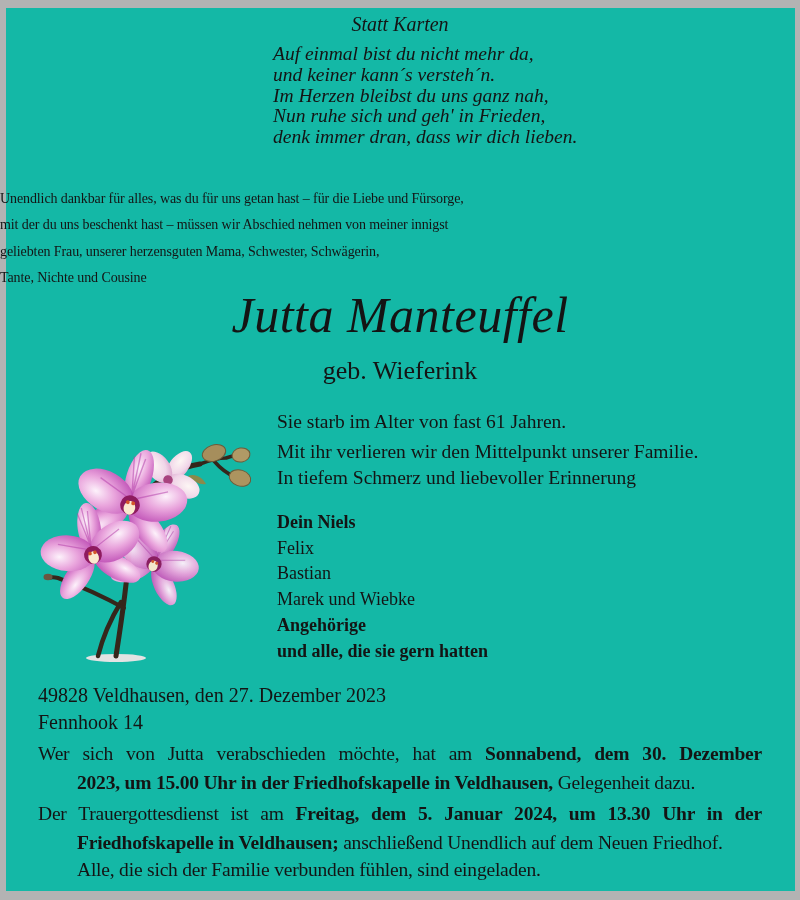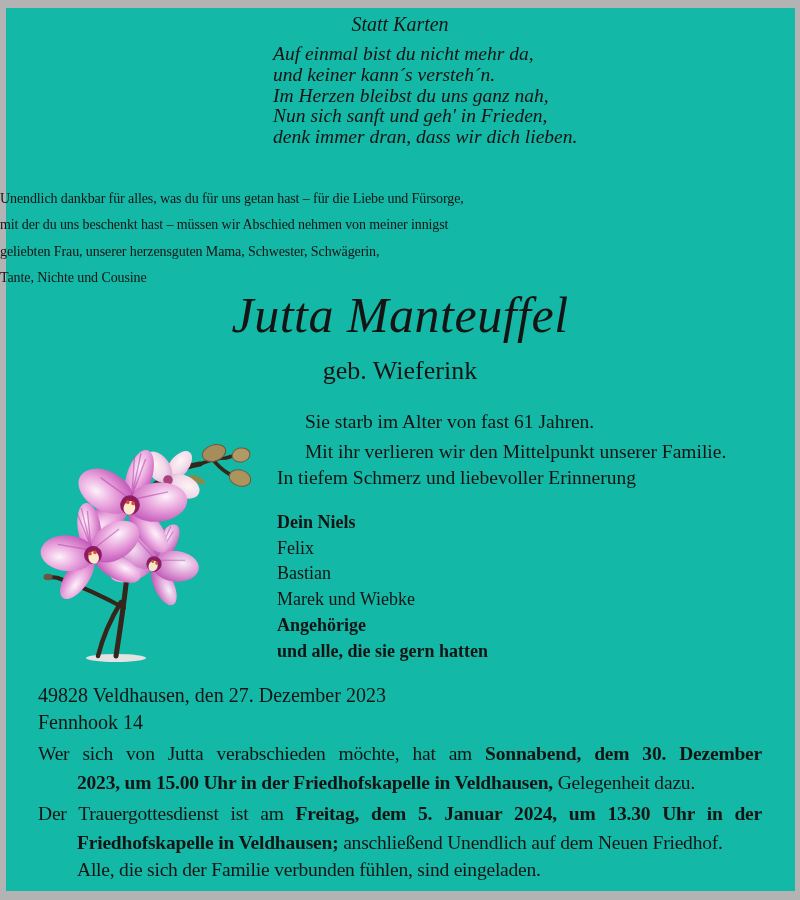--- a/index.html
+++ b/index.html
@@ -41,21 +41,21 @@
     text-align:center; font-size:50px; line-height:56px;
     letter-spacing:0.5px;
     font-style:italic;
   }
   .maiden-name {
     left:0; top:356px; width:800px;
     text-align:center; font-size:26px;
   }
   .passing {
     left:277px; top:407px;
-    font-size:19.5px; line-height:30px; white-space:nowrap;margin-left:28px;
+    font-size:19.5px; line-height:30px; white-space:nowrap;
   }
   .memory {
     left:277px; top:467px;
     font-size:19.5px; white-space:nowrap;
   }
   .family {
     left:277px; top:510px;
     font-size:18px; line-height:25.7px; white-space:nowrap;
   }
   .address {
@@ -88,21 +88,21 @@
   <div class="edge bottom"></div>
   <div class="edge left"></div>
   <div class="edge right"></div>
 
   <div class="abs statt-karten">Statt Karten</div>
 
   <div class="abs poem">
     <div>Auf einmal bist du nicht mehr da,</div>
     <div>und keiner kann´s versteh´n.</div>
     <div>Im Herzen bleibst du uns ganz nah,</div>
-    <div>Nun sich sanft und geh' in Frieden,</div>
+    <div>Nun ruhe sich und geh' in Frieden,</div>
     <div>denk immer dran, dass wir dich lieben.</div>
   </div>
 
   <div class="abs tribute">
     <div>Unendlich dankbar für alles, was du für uns getan hast – für die Liebe und Fürsorge,</div>
     <div>mit der du uns beschenkt hast – müssen wir Abschied nehmen von meiner innigst</div>
     <div>geliebten Frau, unserer herzensguten Mama, Schwester, Schwägerin,</div>
     <div>Tante, Nichte und Cousine</div>
   </div>
 

